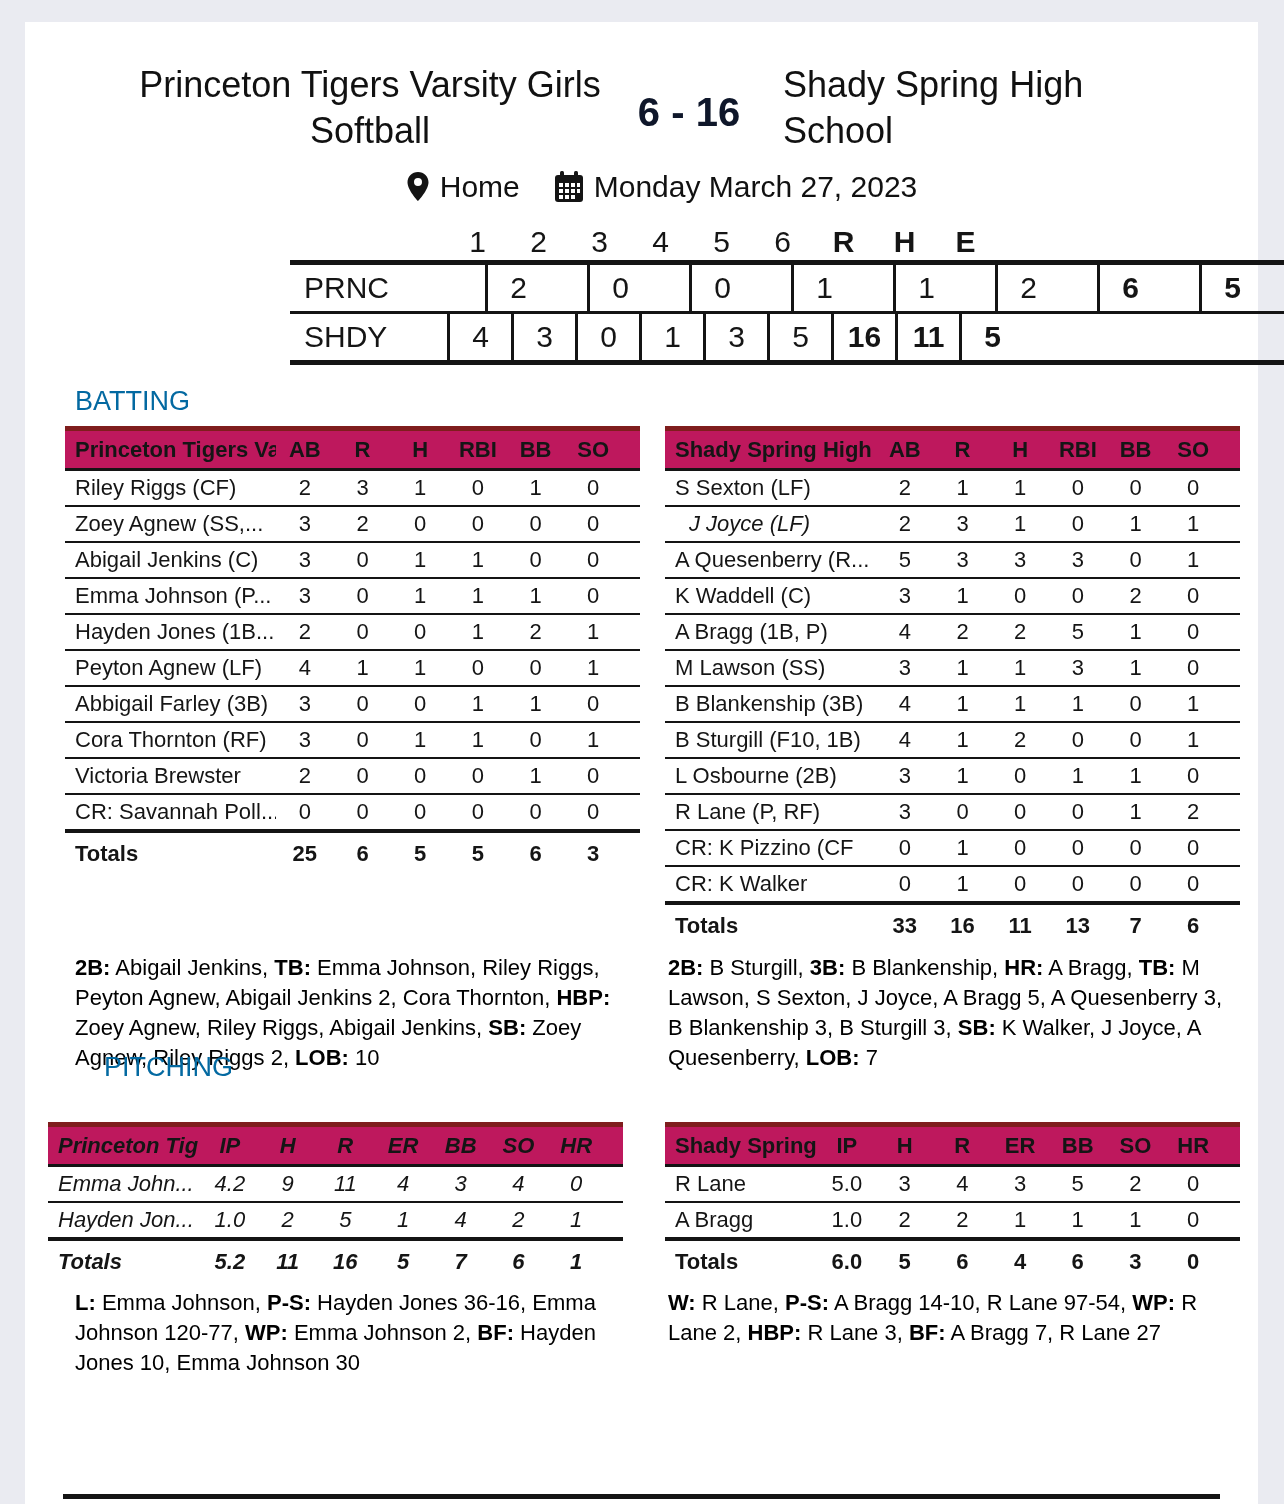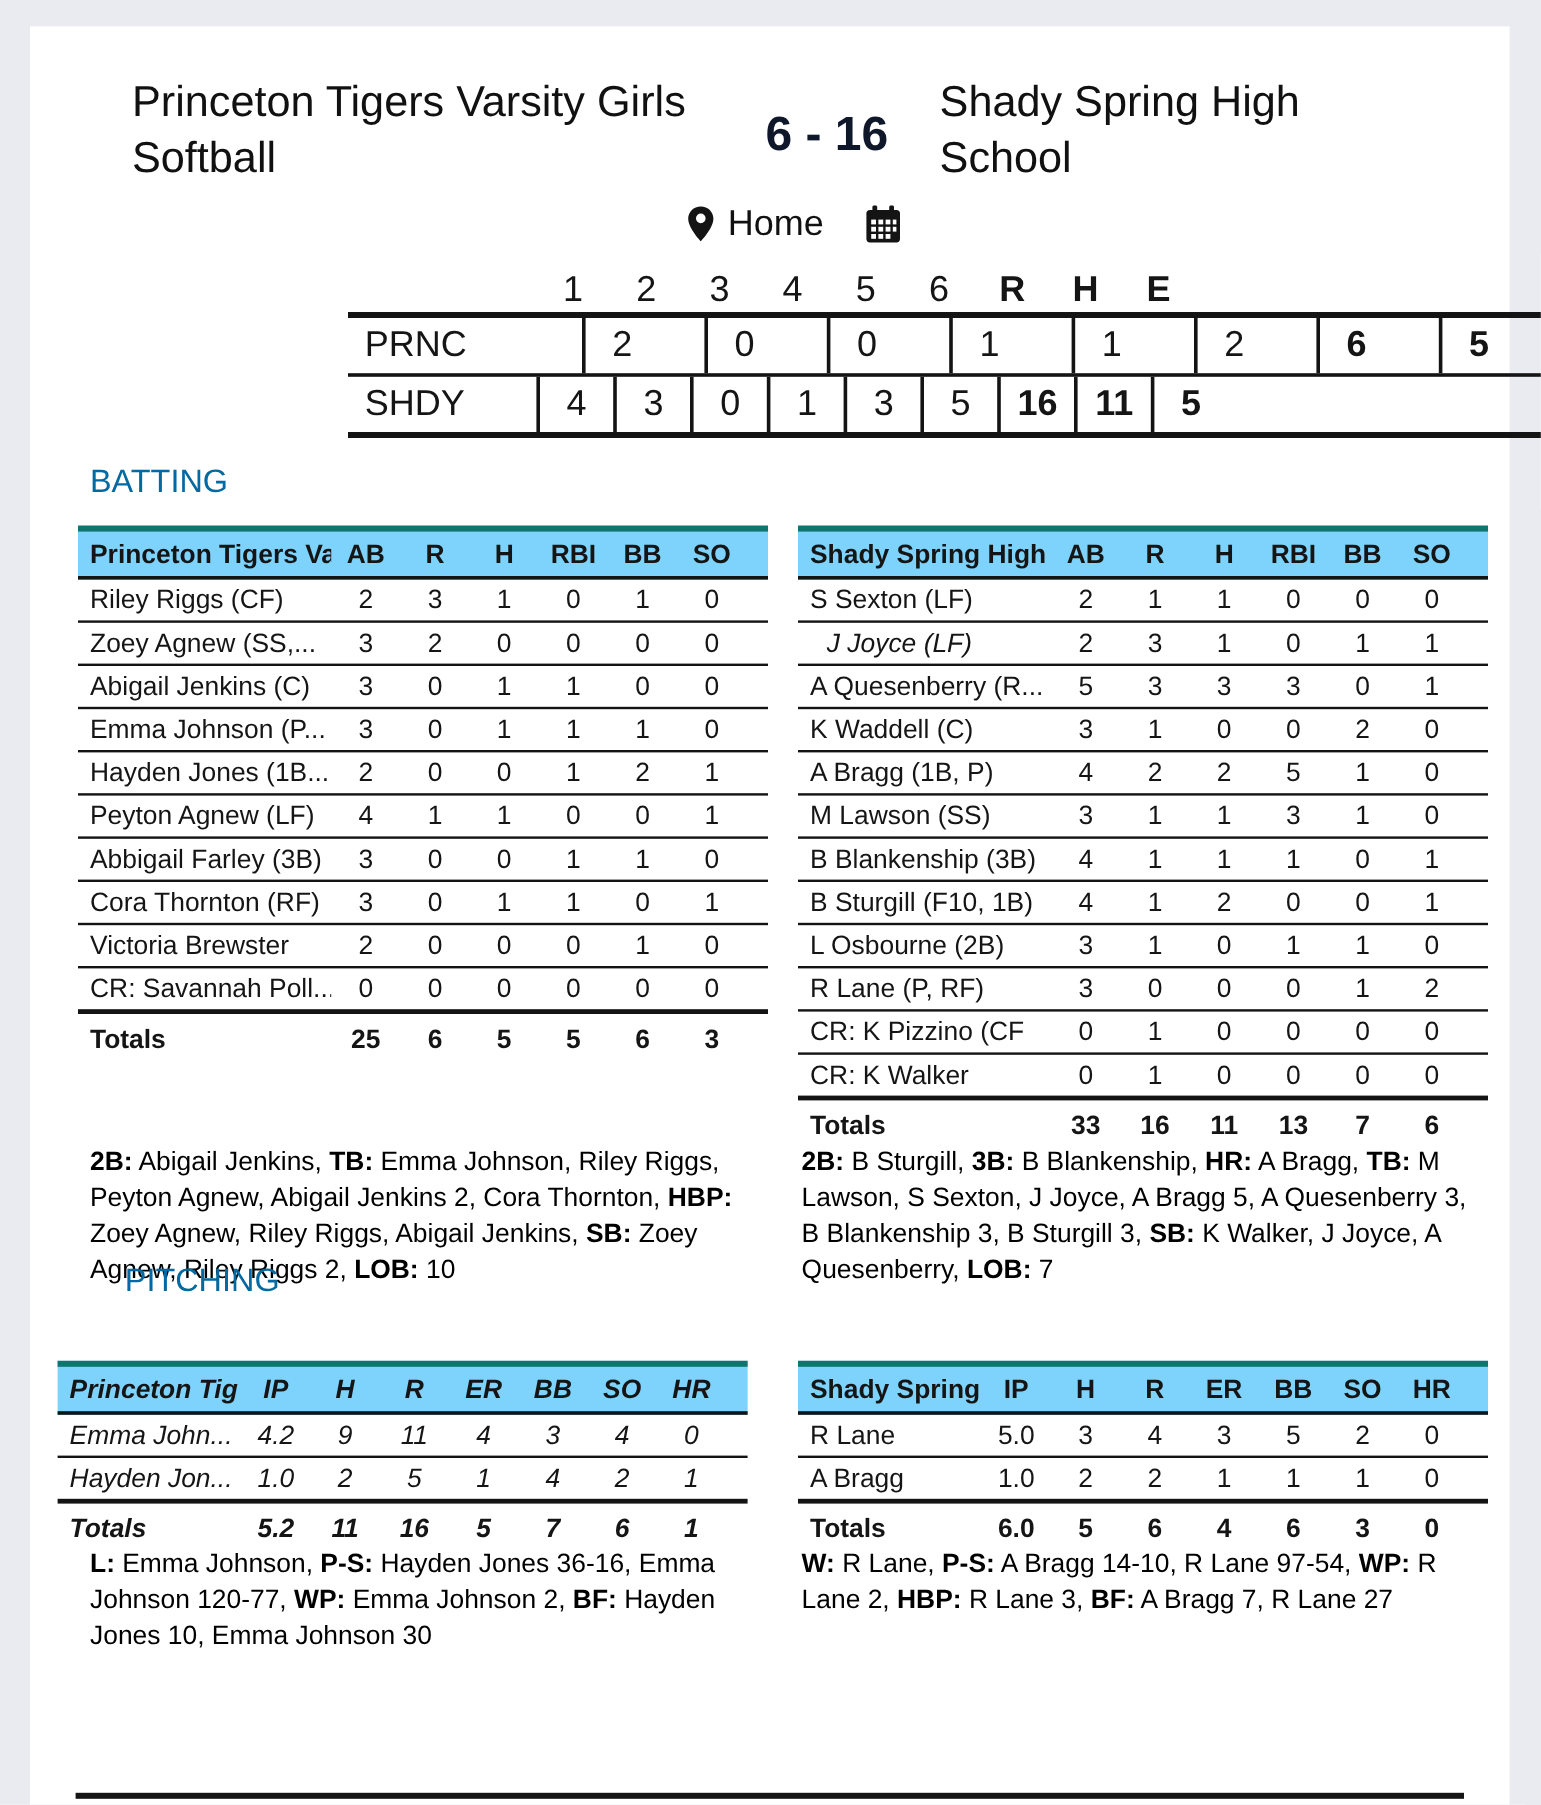--- a/index.html
+++ b/index.html
@@ -31,42 +31,42 @@
   .ls-team{width:157px;justify-content:flex-start;padding-left:14px;box-sizing:border-box;}
   .ls-body .ls-cell.vline{border-left:3px solid #141414;}
   .ls-bold{font-weight:bold;}
 
   
   .section-label{font-size:27px;color:#0369a1;}
 
   
   .stat-table{width:575px;font-size:22px;box-sizing:border-box;}
   .t-row{display:flex;align-items:center;padding-right:18px;}
-  .t-header{height:37px;background:#7dd3fc;font-weight:bold;border-top:5px solid #0f766e;border-bottom:3px solid #141414;margin-top:12px;}
+  .t-header{height:37px;background:#be185d;font-weight:bold;border-top:5px solid #7f1d1d;border-bottom:3px solid #141414;}
   .t-data{height:34px;border-bottom:2px solid #141414;}
   .t-data.last{border-bottom:none;}
   .t-totals{height:42px;font-weight:bold;border-top:4px solid #141414;}
   .c-name{white-space:nowrap;overflow:hidden;padding-left:10px;box-sizing:border-box;flex:none;}
   .batting .c-name{width:211px;}
   .pitching .c-name{width:153px;}
   .c-stat{flex:1;text-align:center;}
   .c-name.indent{padding-left:24px;font-style:italic;}
 
   
   .notes{font-size:22px;line-height:30px;color:#000000;}
   .notes b{font-weight:bold;}
 
   .bottom-divider{background:#141414;}
 </style>
 </head>
 <body>
 
 <div class="card"></div>
 
-<div class="abs team-title" style="left:110px;top:62px;width:520px;text-align:left;">Princeton Tigers Varsity Girls Softball</div>
+<div class="abs team-title" style="left:110px;top:62px;width:520px;text-align:center;">Princeton Tigers Varsity Girls Softball</div>
 
 <div class="abs score-big" style="left:609px;top:90px;width:160px;">6 - 16</div>
 
 <div class="abs team-title" style="left:783px;top:62px;width:400px;text-align:left;">Shady Spring High School</div>
 
 <div class="abs meta-row" style="left:25px;top:170px;width:1273px;">
   <div class="meta-item">
     <svg width="24" height="32" viewBox="0 0 24 32">
       <path d="M12 1 C6 1 1.5 5.6 1.5 11.2 C1.5 19 12 30 12 30 C12 30 22.5 19 22.5 11.2 C22.5 5.6 18 1 12 1 Z M12 15 a4 4 0 1 1 0 -8 a4 4 0 0 1 0 8 Z" fill="#141414"></path>
     </svg>
@@ -84,20 +84,21 @@
           <rect x="23" y="12" width="3" height="4"></rect>
         <rect x="5" y="18" width="4" height="4"></rect>
           <rect x="11" y="18" width="4" height="4"></rect>
           <rect x="17" y="18" width="4" height="4"></rect>
           <rect x="23" y="18" width="3" height="4"></rect>
         <rect x="5" y="24" width="4" height="4"></rect>
           <rect x="11" y="24" width="4" height="4"></rect>
           <rect x="17" y="24" width="4" height="4"></rect>
       </g>
     </svg>
+    <span>Monday March 27, 2023</span>
   </div>
 </div>
 
 <div class="abs linescore" style="left:290px;top:224px;">
     <div class="ls-row ls-header">
       <div class="ls-cell ls-team"></div>
       <div class="ls-cell">1</div>
       <div class="ls-cell">2</div>
       <div class="ls-cell">3</div>
       <div class="ls-cell">4</div>

